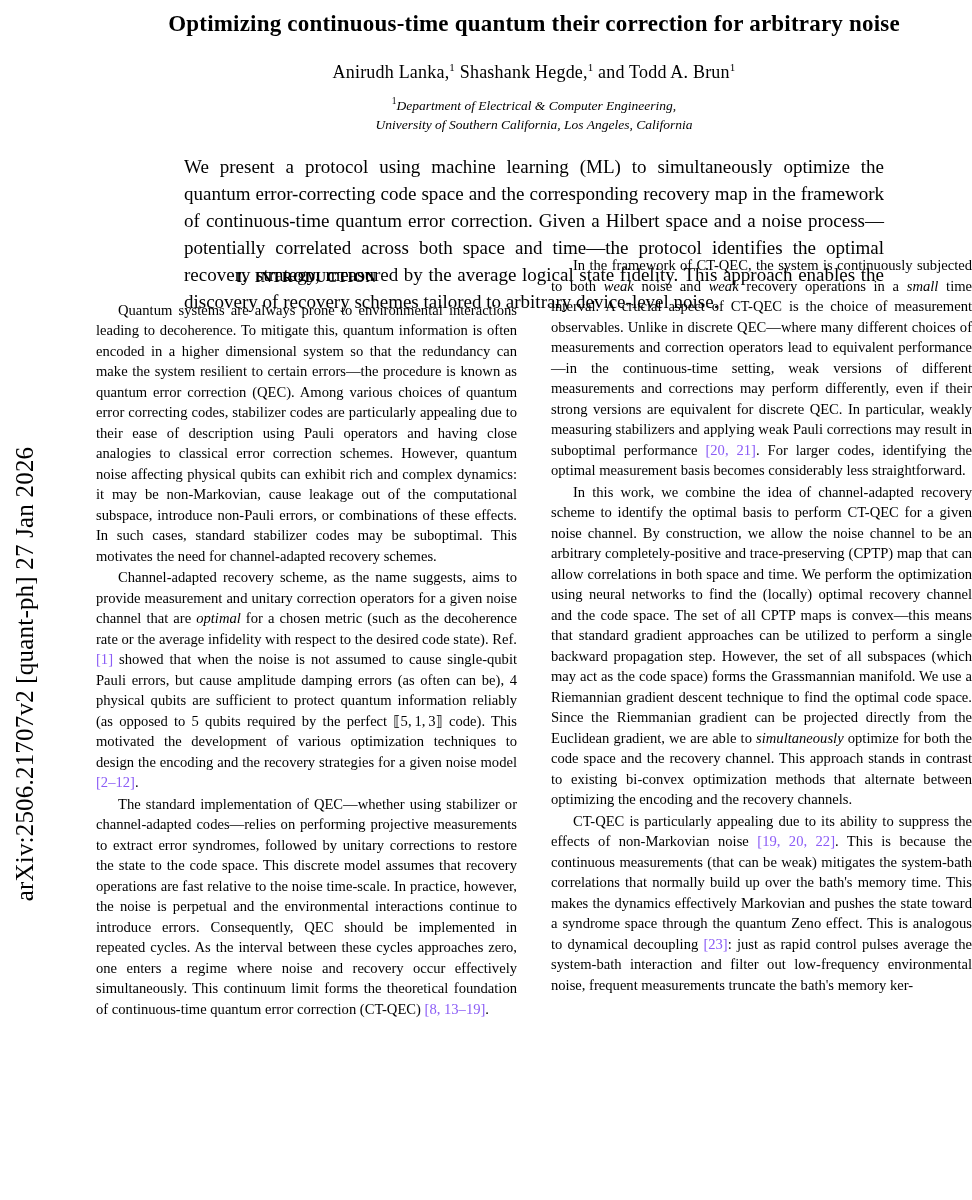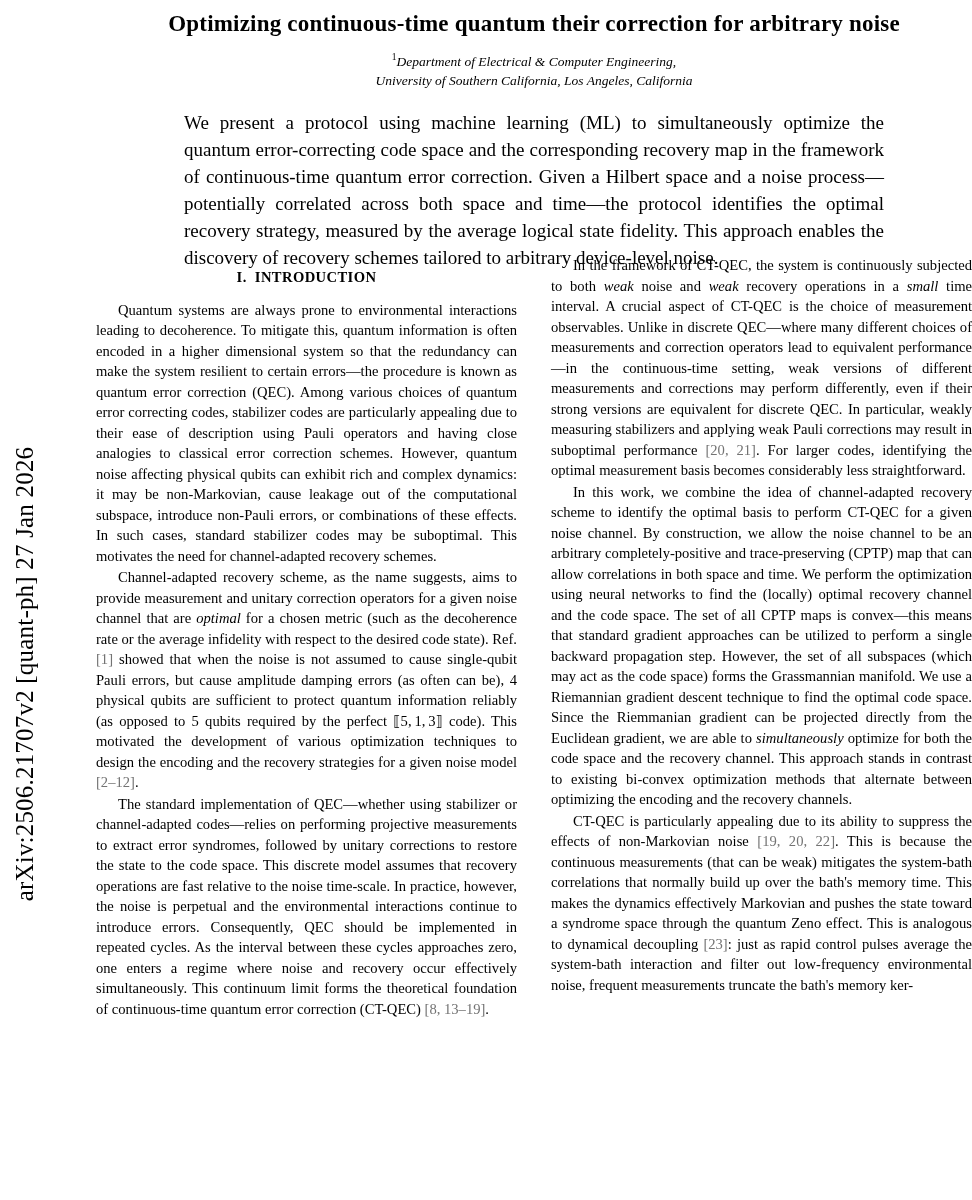--- a/index.html
+++ b/index.html
@@ -93,35 +93,38 @@
     font-variant: small-caps;
     letter-spacing: 0.4px;
     margin: 12px 0 12px 0;
     font-weight: bold;
   }
   p.para {
     margin: 0 0 1px 0;
     text-indent: 22px;
   }
   p.first { margin-top: 0; }
-  .cite { color: #737373; }
+  .cite { color: #8b5cf6; }
   .it { font-style: italic; }
   .dbl { font-family: "Liberation Serif", serif; margin-top: 28px; }
 </style>
 </head>
 <body>
 
 <div class="page">
 
   <div class="arxiv-stamp">arXiv:2506.21707v2  [quant-ph]  27 Jan 2026</div>
 
   <div class="content">
 
     <div class="title">Optimizing continuous-time quantum their correction for arbitrary noise</div>
 
+    <div class="authors">
+      Anirudh Lanka,<sup>1</sup> Shashank Hegde,<sup>1</sup> and Todd A. Brun<sup>1</sup>
+    </div>
 
     <div class="affil">
       <sup>1</sup>Department of Electrical &amp; Computer Engineering,<br>
       University of Southern California, Los Angeles, California
     </div>
 
     <div class="abstract">We present a protocol using machine learning (ML) to simultaneously optimize the quantum error-correcting code space and the corresponding recovery map in the framework of continuous-time quantum error correction. Given a Hilbert space and a noise process—potentially correlated across both space and time—the protocol identifies the optimal recovery strategy, measured by the average logical state fidelity. This approach enables the discovery of recovery schemes tailored to arbitrary device-level noise.</div>
 
   </div>
 

